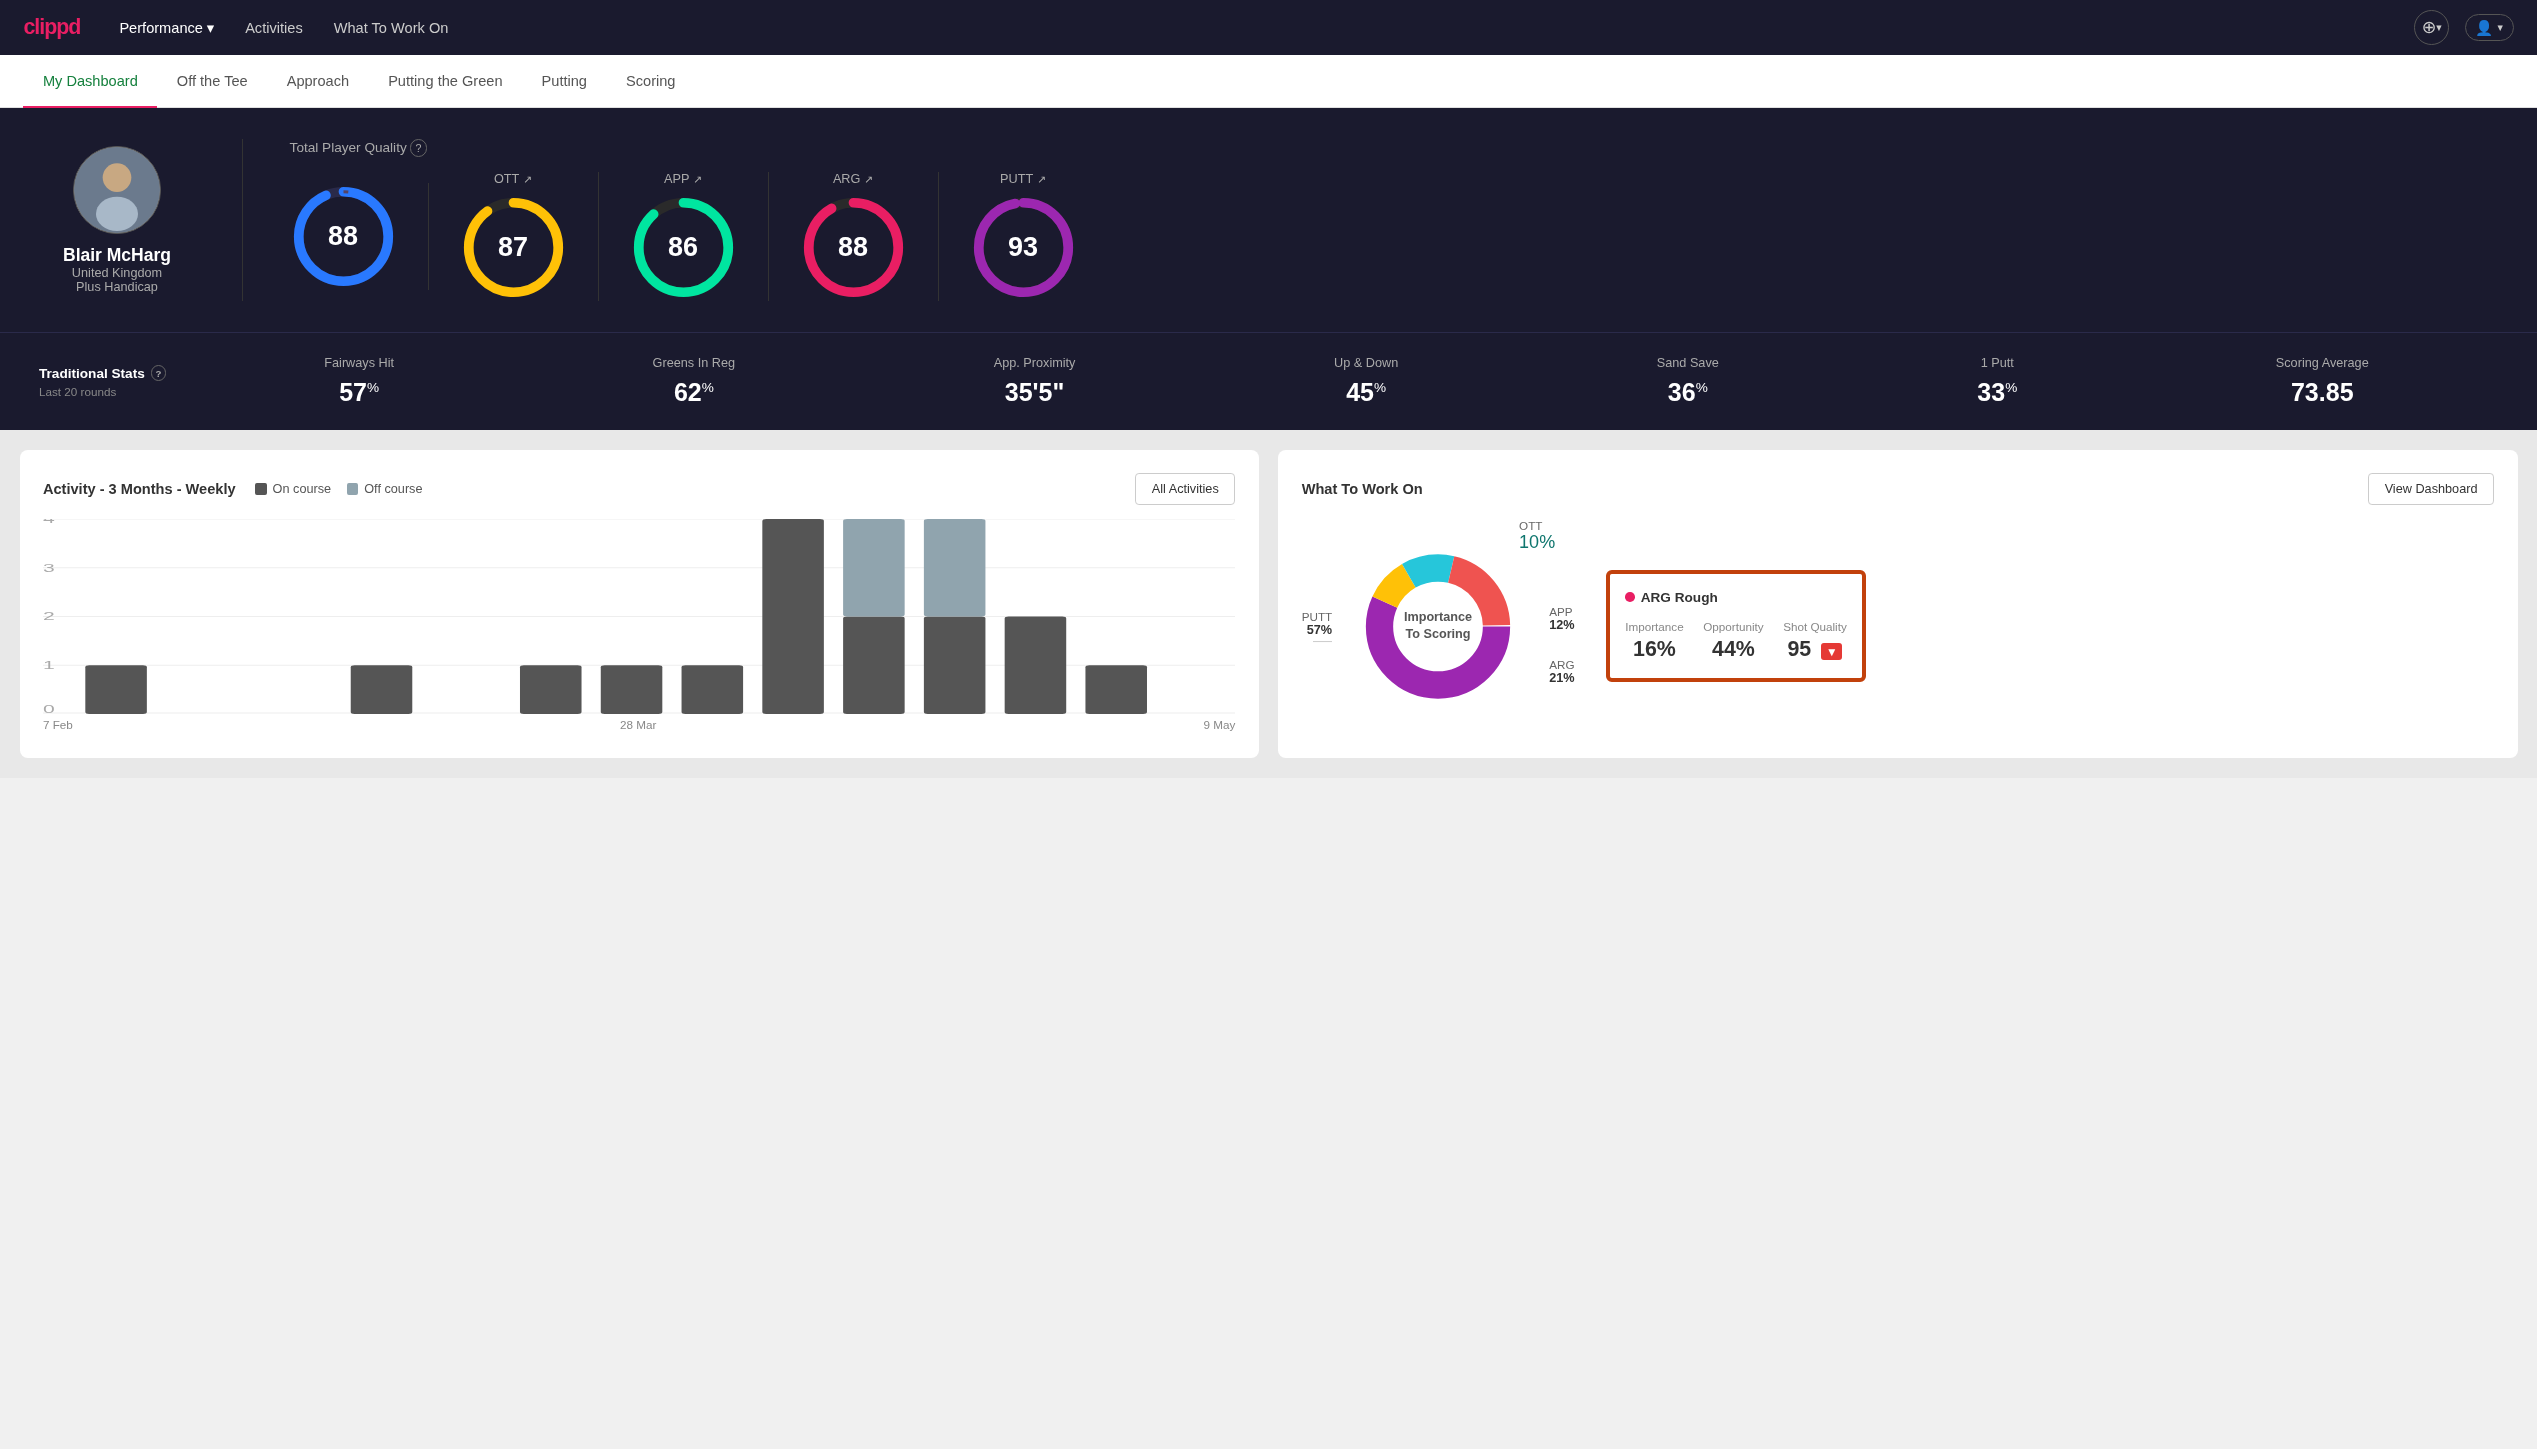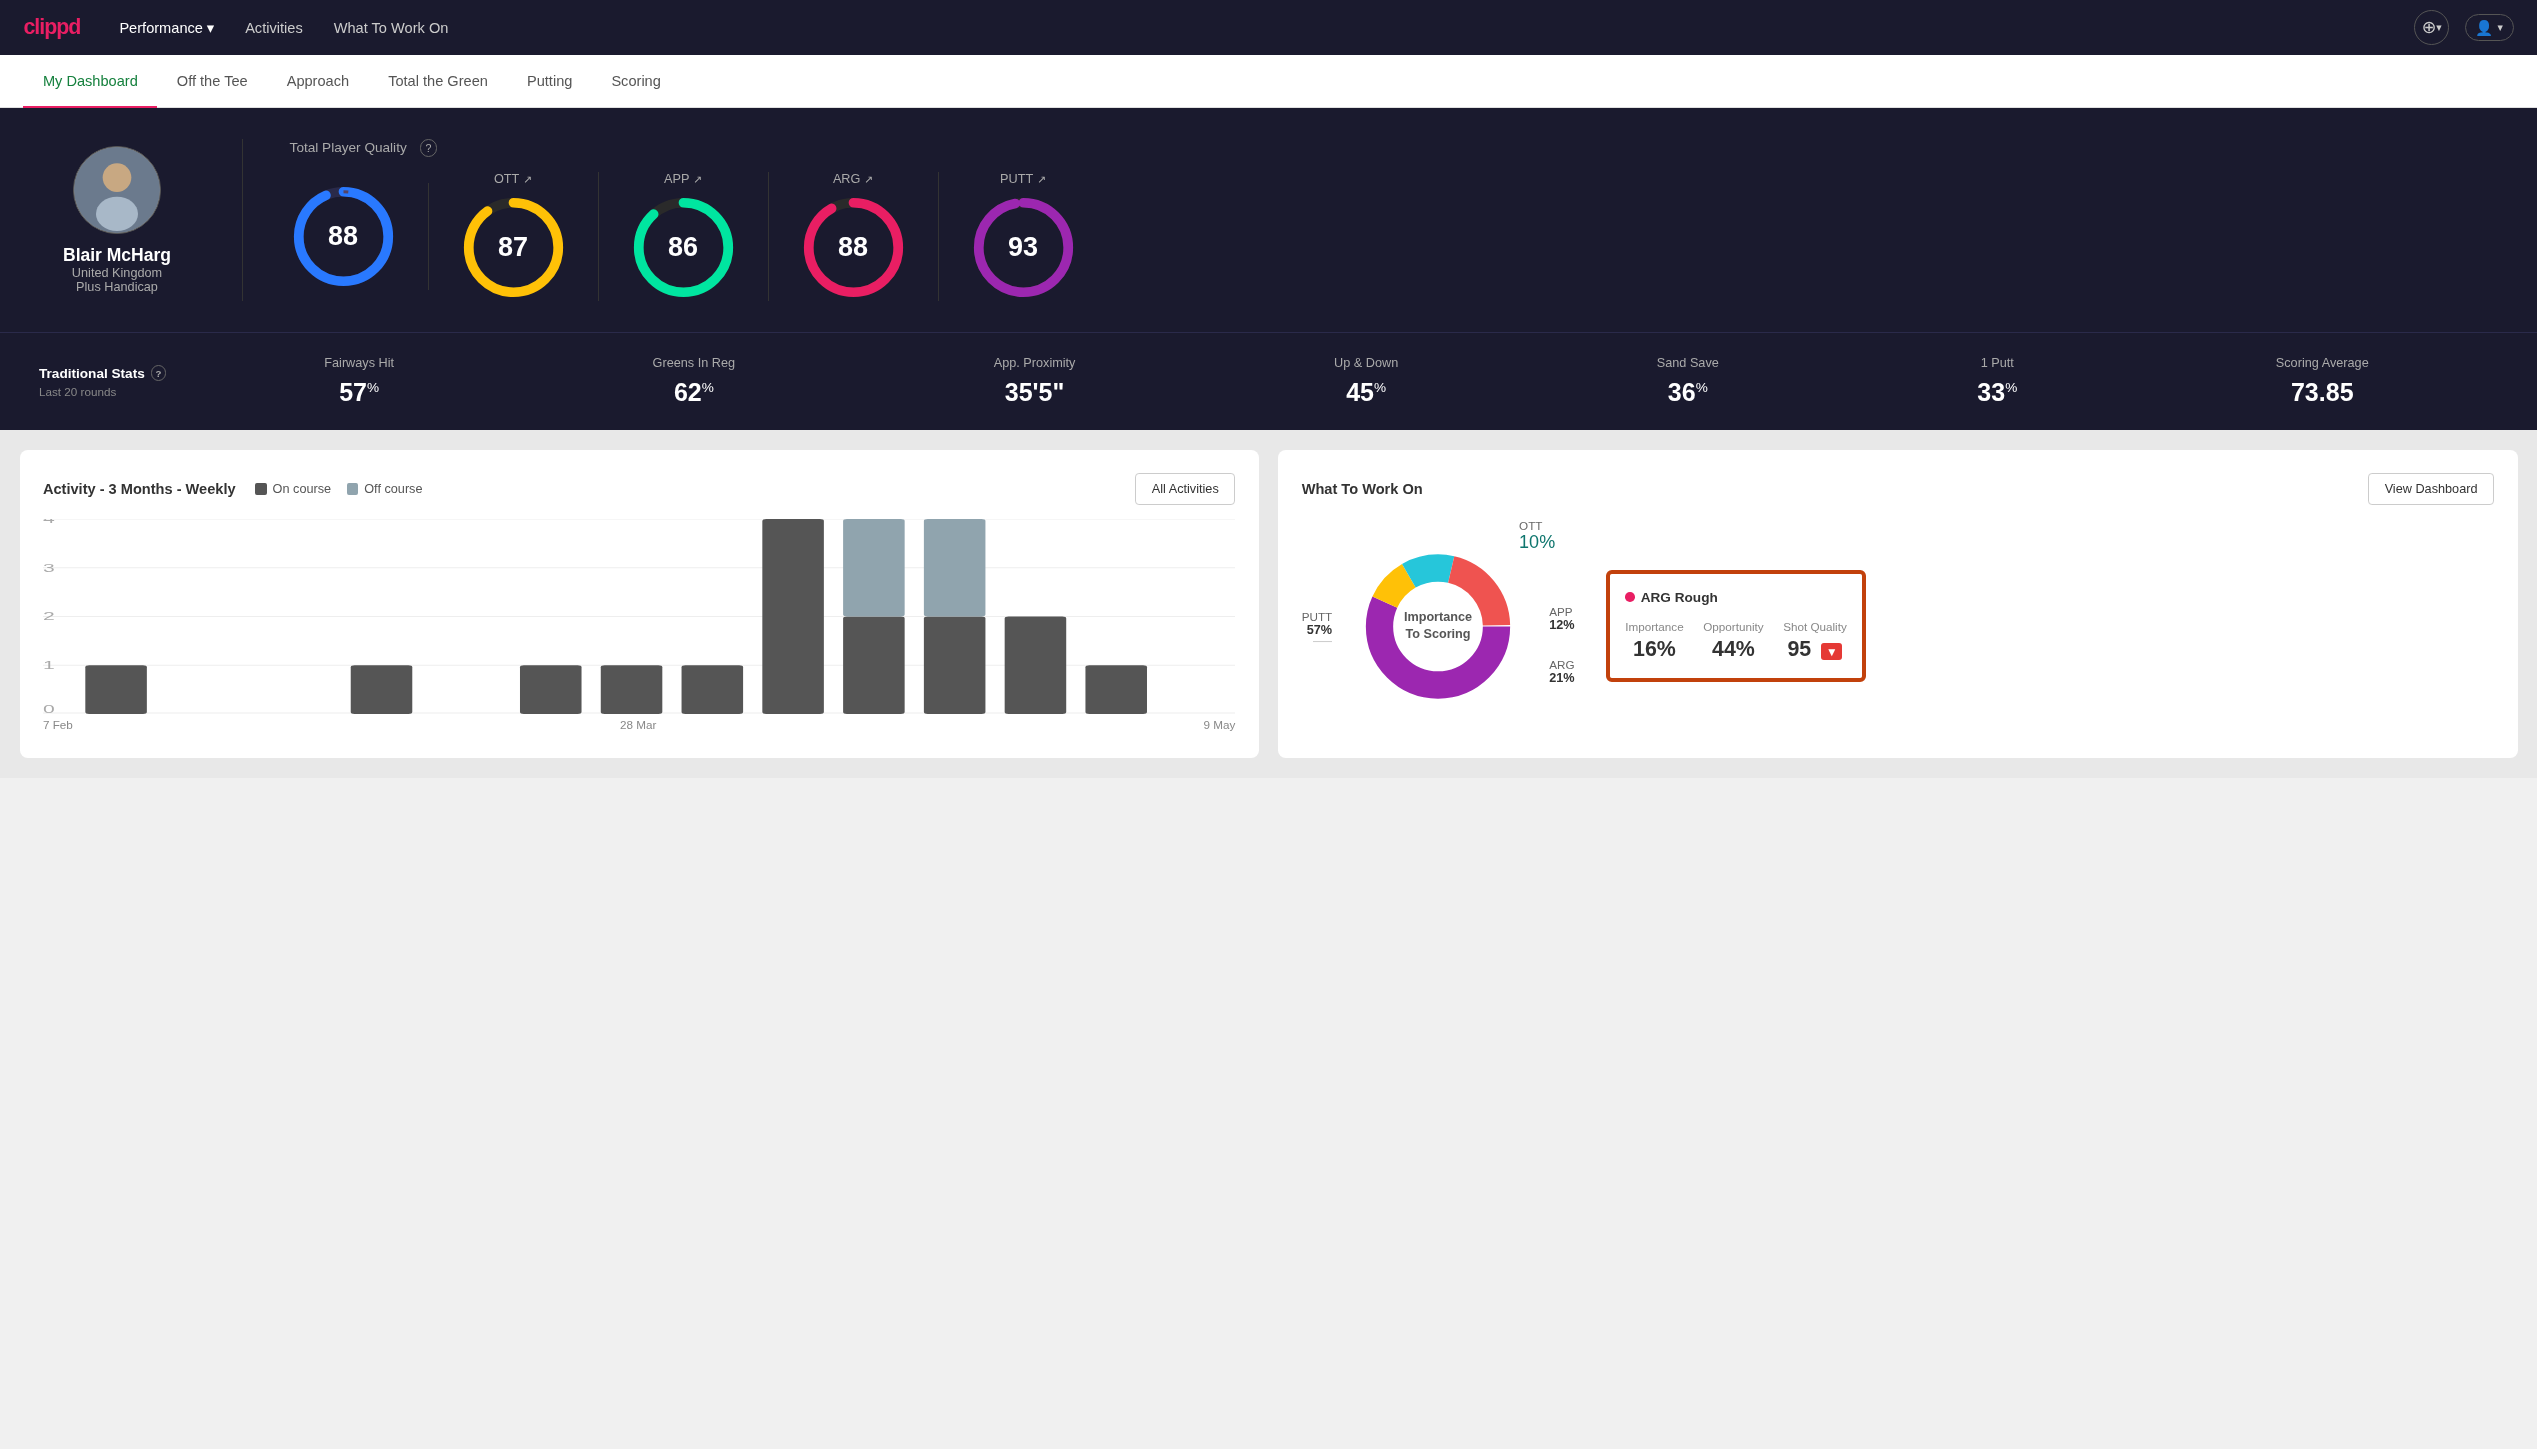--- a/index.html
+++ b/index.html
@@ -144,21 +144,21 @@
 
     .quality-section {
       flex: 1;
     }
     .quality-title {
       font-size: 13.6px;
       color: #aaa;
       margin-bottom: 15.6px;
       display: flex;
       align-items: center;
-      gap: 13px;
+      gap: 3px;
     }
     .quality-circles {
       display: flex;
       gap: 0;
       align-items: center;
     }
     .circle-item {
       display: flex;
       flex-direction: column;
       align-items: center;
@@ -401,21 +401,21 @@
   <div class="tab active">
     <span>My Dashboard</span>
   </div>
   <div class="tab">
     <span>Off the Tee</span>
   </div>
   <div class="tab">
     <span>Approach</span>
   </div>
   <div class="tab">
-    <span>Total the Green</span>
+    <span>Putting the Green</span>
   </div>
   <div class="tab">
     <span>Putting</span>
   </div>
   <div class="tab">
     <span>Scoring</span>
   </div>
 </div>
 
 <div class="hero">

